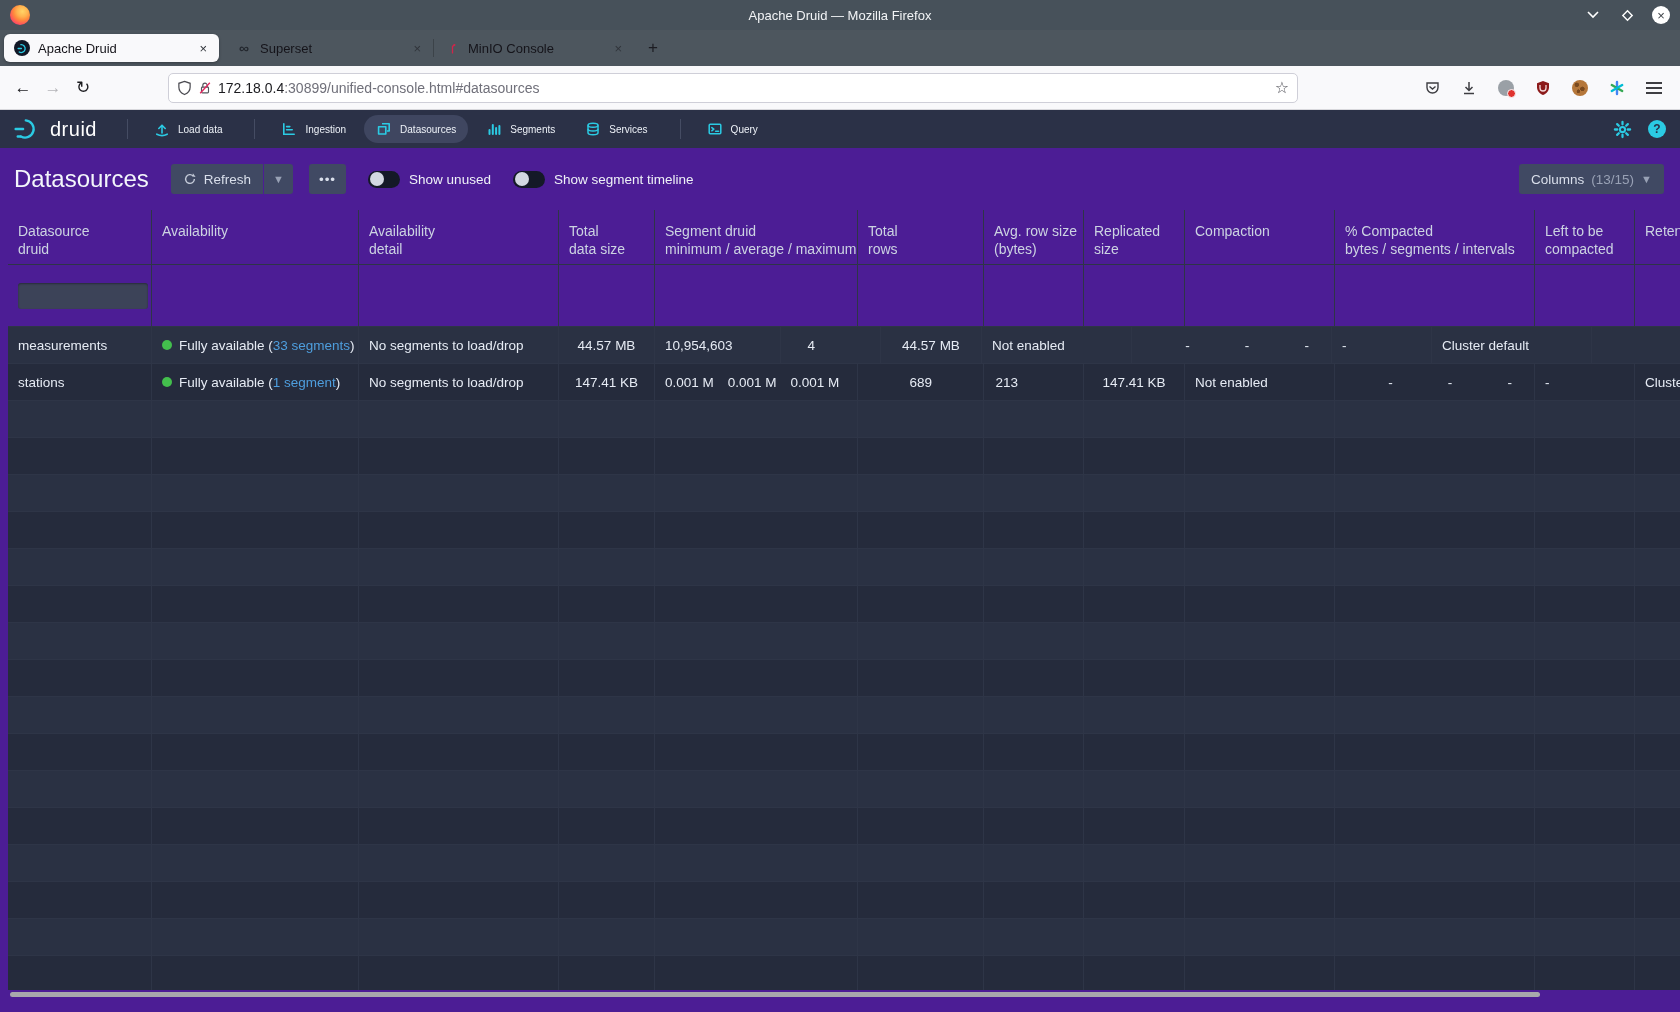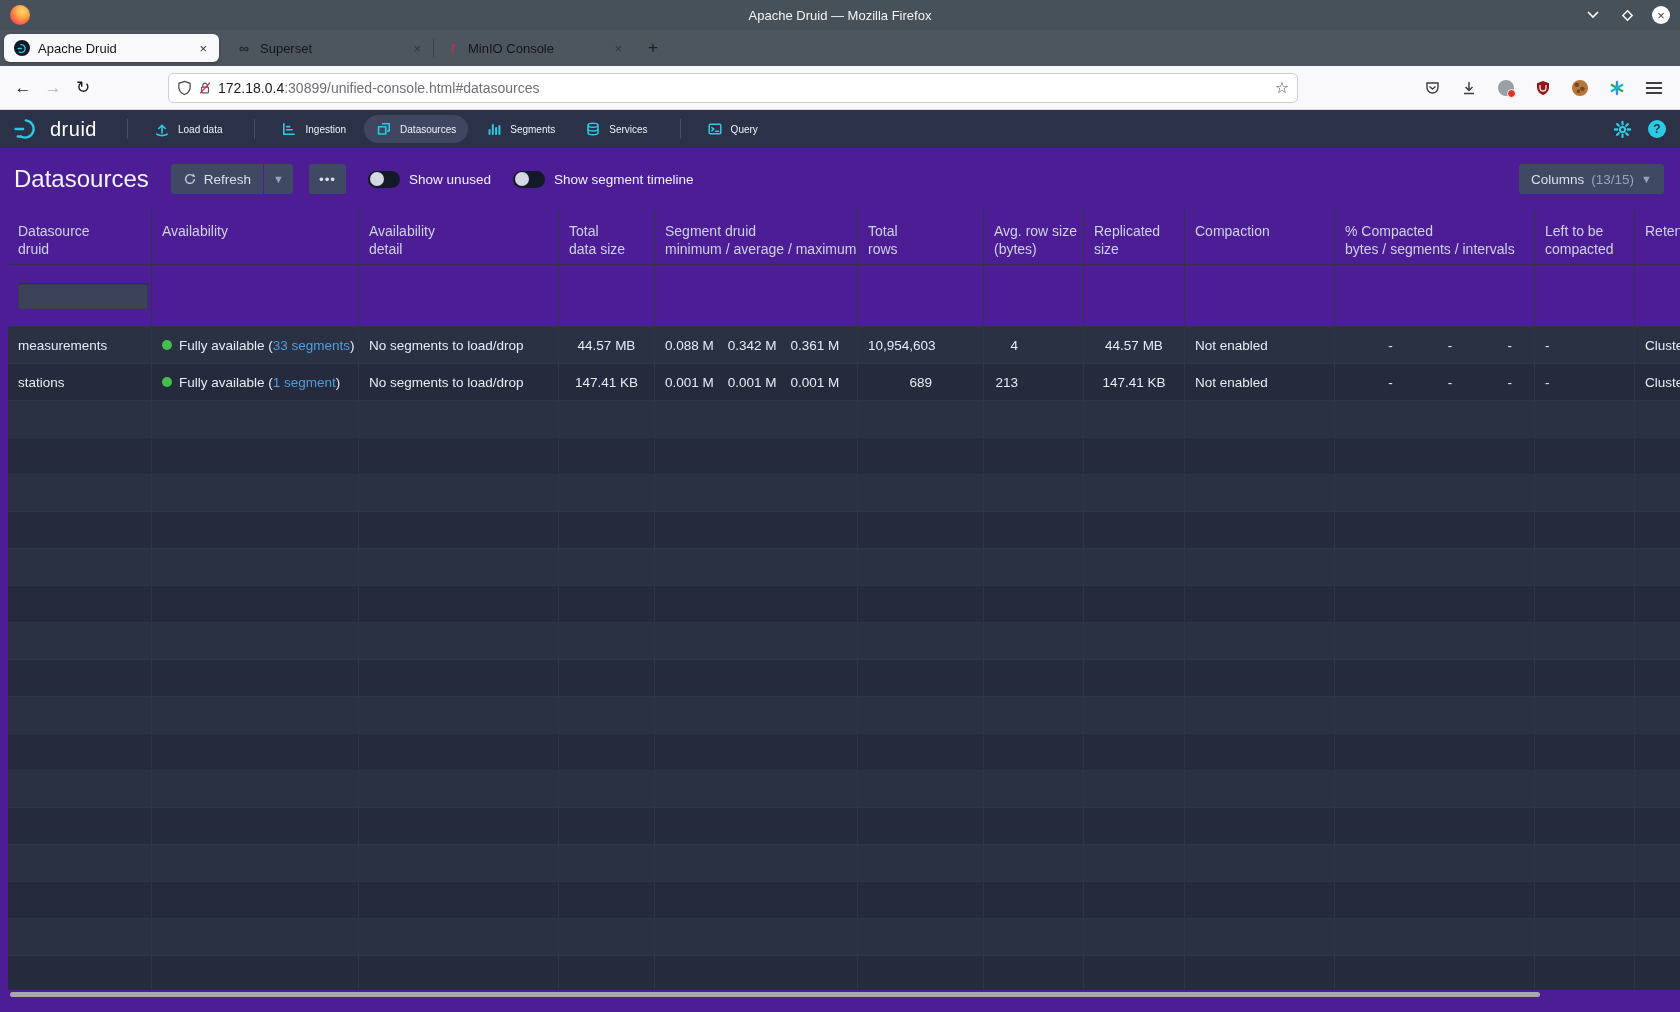--- a/index.html
+++ b/index.html
@@ -413,25 +413,20 @@
         <div class="tr row-data light">
           <div class="td c1">measurements</div>
           <div class="td c2">
             <span class="dot"></span>
             <span>Fully available (</span>
               <a class="seg-link">33 segments</a>
               <span>)</span>
           </div>
           <div class="td c3">No segments to load/drop</div>
           <div class="td c4 cell-center">44.57 MB</div>
-          <div class="td c5 segvals">
-            <span>0.088 M</span>
-              <span>0.342 M</span>
-              <span>0.361 M</span>
-          </div>
           <div class="td c6">
               <span class="num-box">10,954,603</span>
             </div>
           <div class="td c7">
               <span class="num-box-sm">4</span>
             </div>
           <div class="td c8 cell-center">44.57 MB</div>
           <div class="td c9">Not enabled</div>
           <div class="td c10 dashes">
             <span class="third">-</span>

